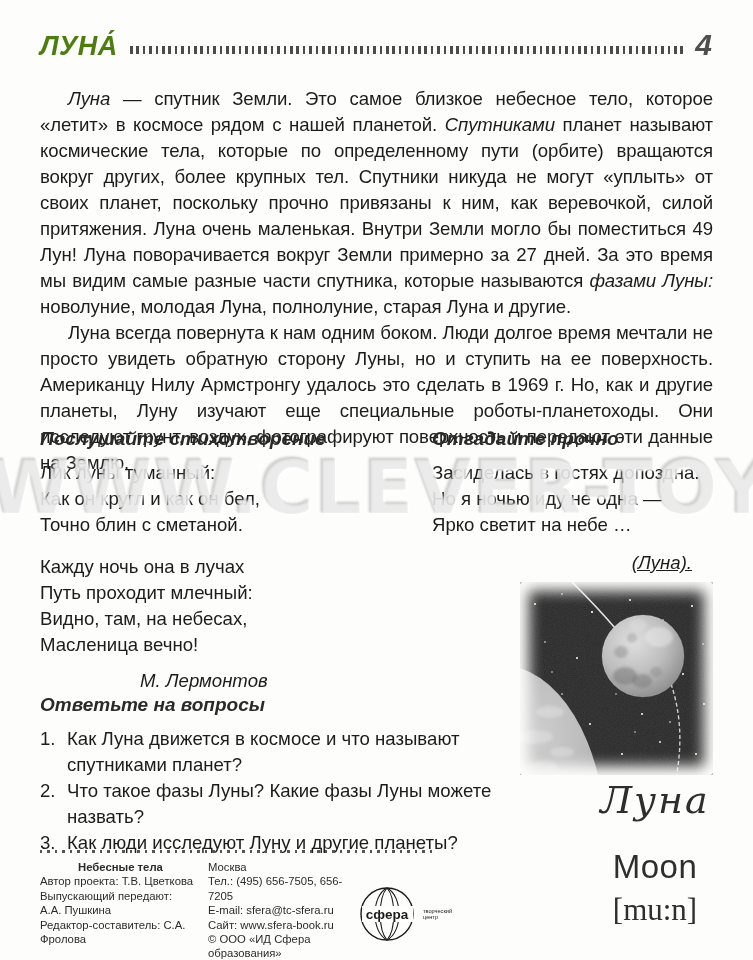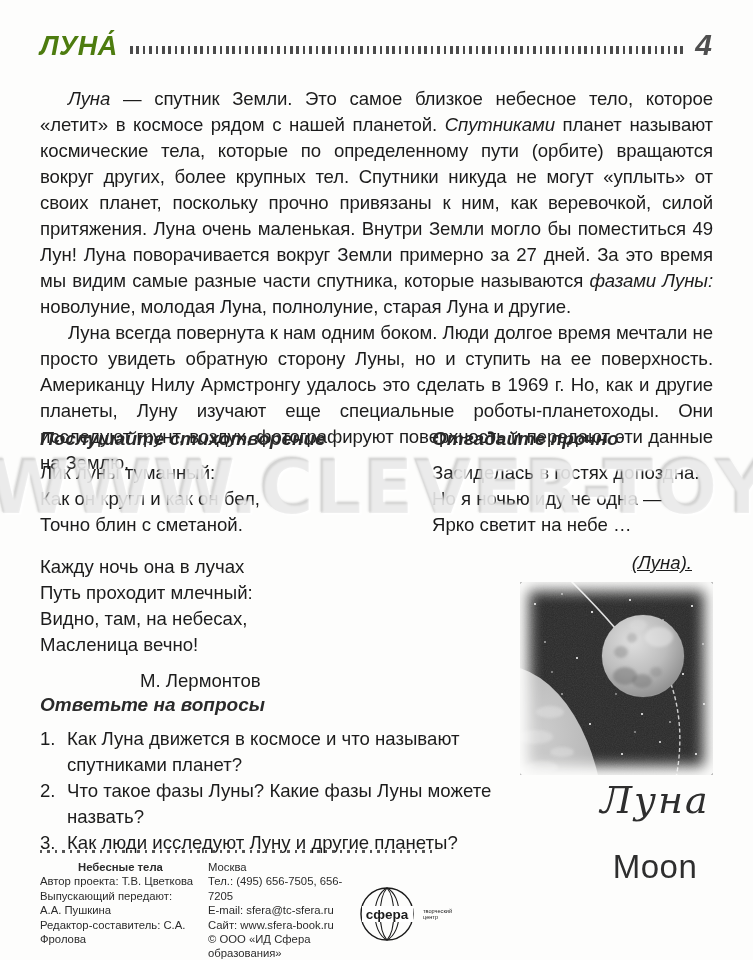--- a/index.html
+++ b/index.html
@@ -20,21 +20,21 @@
   
   .intro{left:40px;top:86px;width:673px;font-size:18.6px;line-height:26px;text-align:justify;letter-spacing:-.1px;}
   .intro p{margin:0;text-indent:28px;}
   .it{font-style:italic;}
 
   
   .sec-heading{font-size:19px;font-weight:bold;font-style:italic;color:#2a2a2a;margin:0 0 10px 0;}
   .poem-col{left:40px;top:428px;width:380px;}
   .verse-line{font-size:18.6px;line-height:26px;}
   .stanza2{margin-top:16px;}
-  .poem-author{font-size:18.6px;margin:12px 0 0 100px;}
+  .poem-author{font-style:italic;font-size:18.6px;margin:12px 0 0 100px;}
 
   .riddle-col{left:432px;top:428px;width:300px;}
   .riddle-answer{font-style:italic;font-size:18.6px;margin-top:14px;text-align:right;padding-right:40px;text-decoration:underline;}
 
   
   .questions{left:40px;top:694px;width:452px;}
   .q-item{display:flex;font-size:18.6px;line-height:26px;}
   .q-num{width:27px;flex:0 0 27px;}
   .q-text{flex:1;}
 
@@ -200,20 +200,21 @@
         <ellipse cx="139" cy="55" rx="14" ry="10" fill="#ececec" opacity="0.5"></ellipse>
         <ellipse cx="118" cy="43" rx="9" ry="6" fill="#e2e2e2" opacity="0.4"></ellipse>
       </g>
     </g>
   </svg>
 </div>
 
 <div class="abs vocab">
   <div class="vocab-ru">Луна</div>
   <div class="vocab-en">Moon</div>
+  <div class="vocab-tr">[mu:n]</div>
 </div>
 
 <div class="abs footer">
   <div class="footer-divider"></div>
   <div class="footer-cols">
     <div class="f-col f-col1">
       <div class="f-bold">Небесные тела</div>
       <div>Автор проекта: Т.В. Цветкова</div>
       <div>Выпускающий передают:</div>
       <div>А.А. Пушкина</div>

